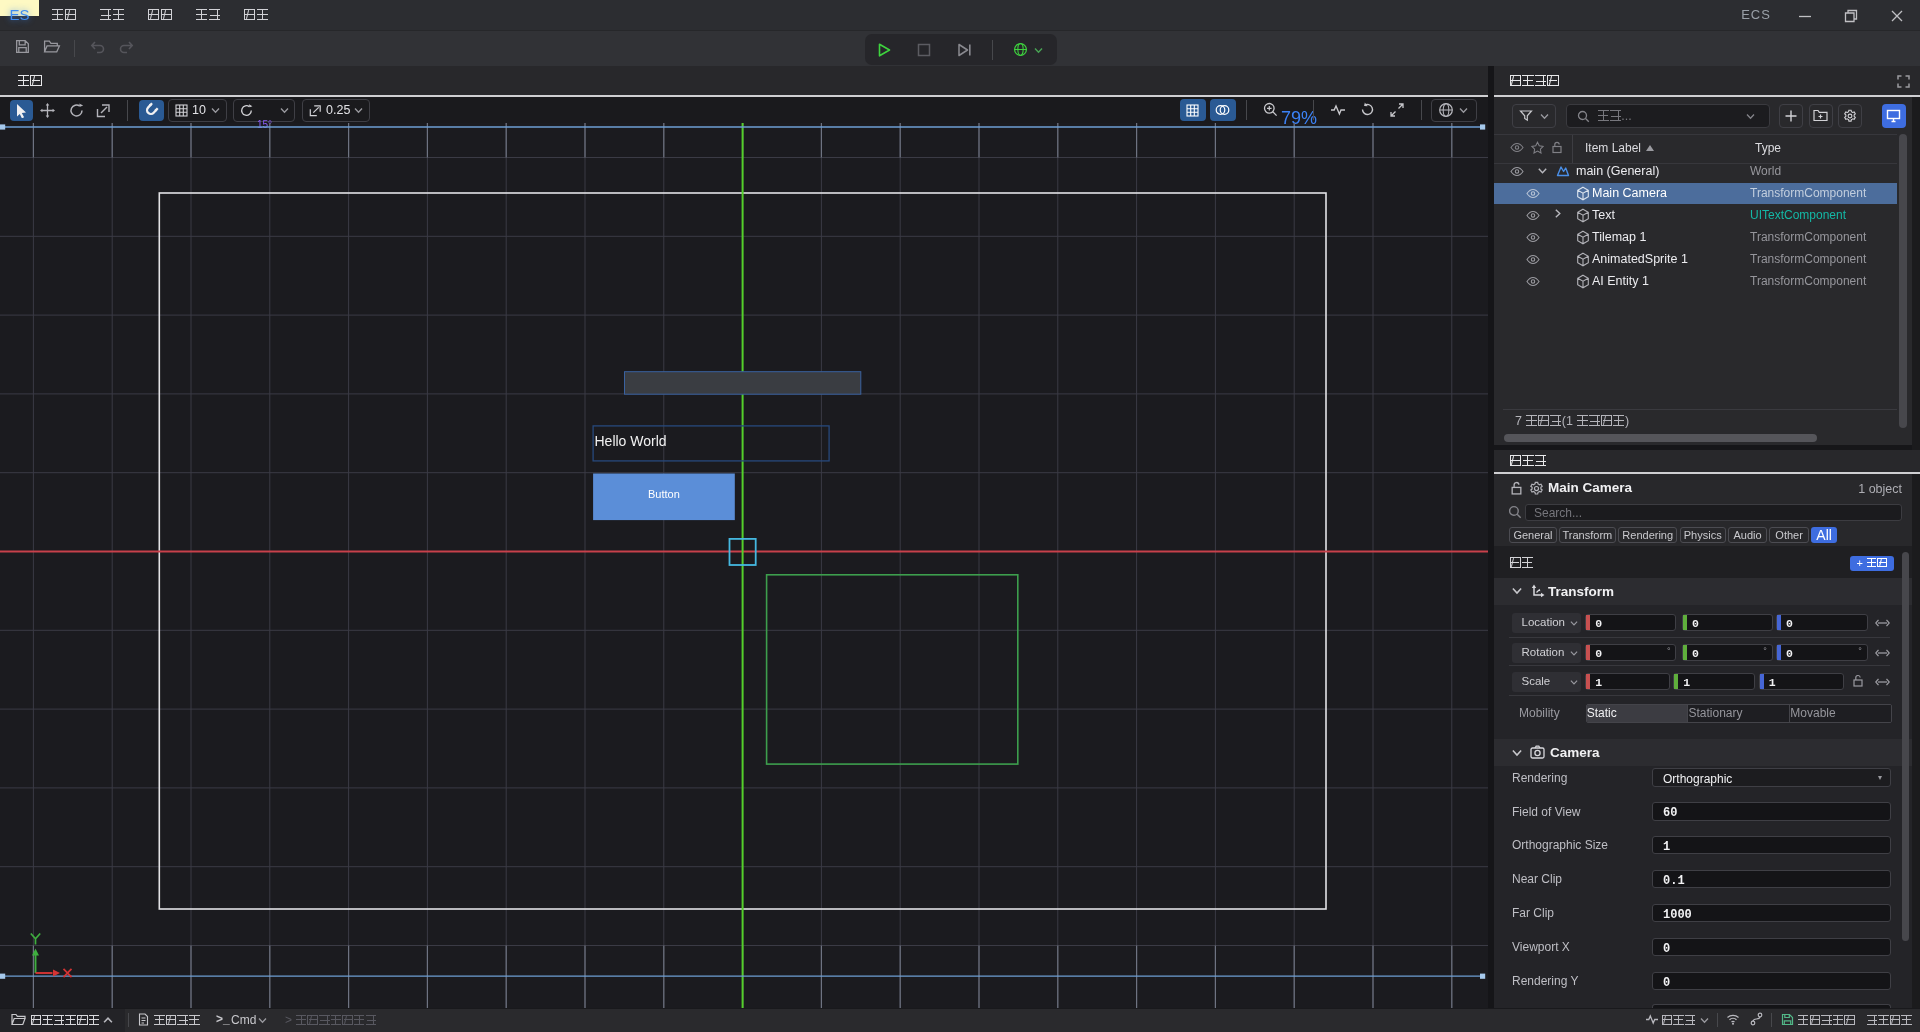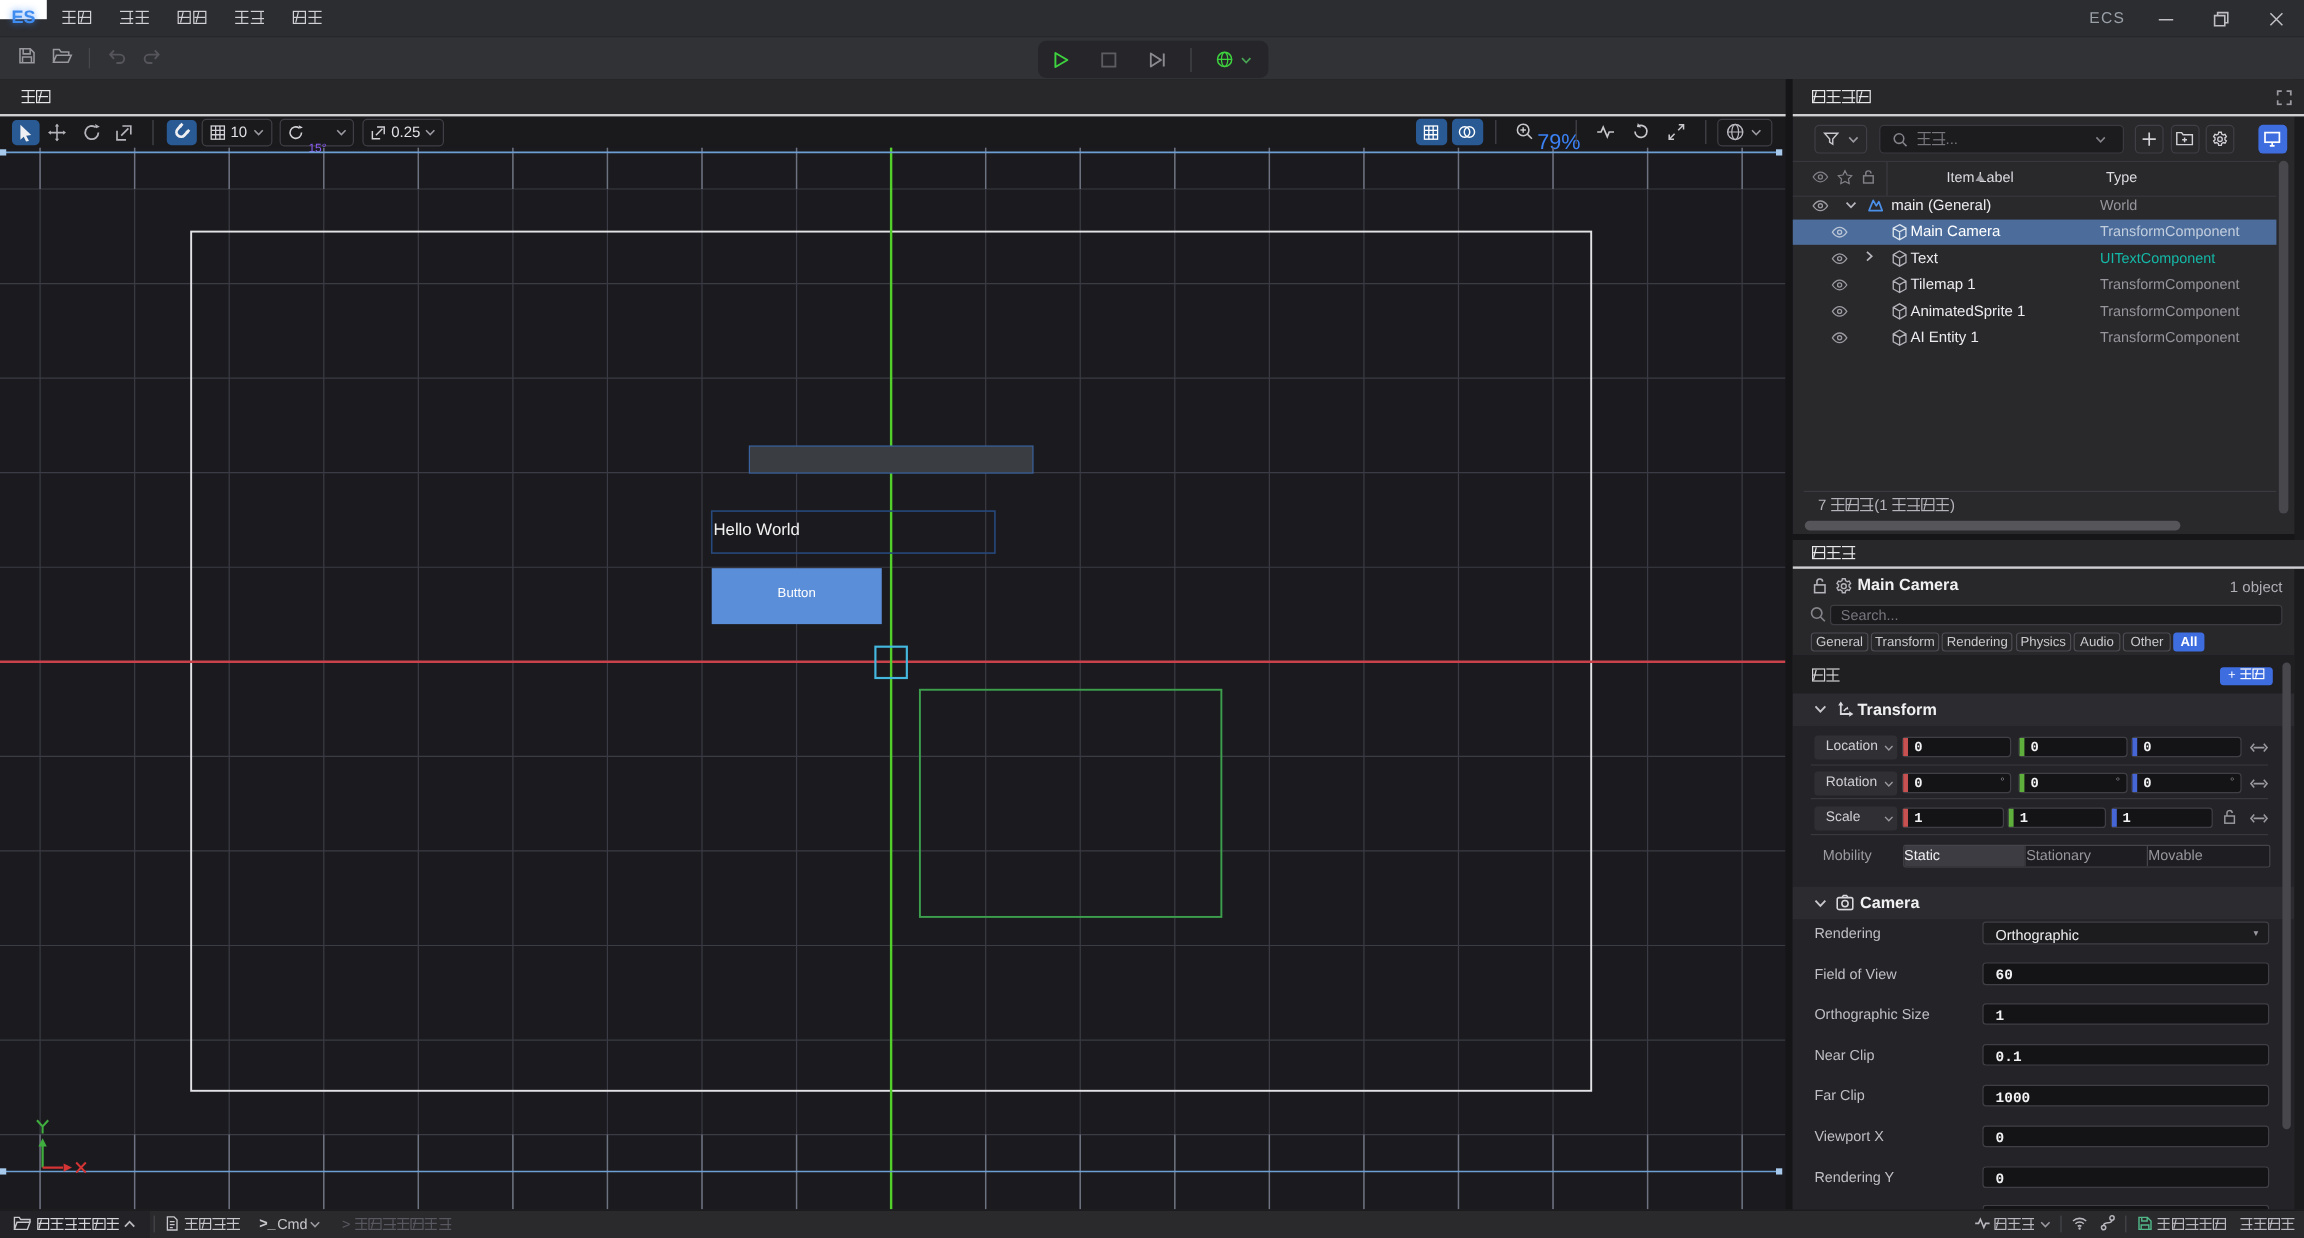--- a/index.html
+++ b/index.html
@@ -8,21 +8,21 @@
 
 .cj{display:inline-block;width:.88em;height:.84em;border-top:.075em solid;border-bottom:.075em solid;position:relative;vertical-align:-0.07em;margin:0 .045em}
 .cj::before{content:"";position:absolute;left:45%;top:0;width:.075em;height:100%;background:currentColor}
 .cj::after{content:"";position:absolute;left:4%;right:4%;top:42%;height:.075em;background:currentColor}
 .cj.v2{border-left:.075em solid;border-right:.075em solid}
 .cj.v2::before{left:20%;width:.075em;transform:rotate(14deg)}
 .cj.v3::before{left:72%}
 .cj.v3::after{top:58%;left:12%;right:0}
 
 #menubar{left:0;top:0;width:1920px;height:30px;background:#2c2d31}
-#estab{left:0;top:0;width:39px;height:16px;background:#ffffff;color:#3f8cf0;font-weight:bold;font-size:15px;line-height:30px;text-align:center;text-shadow:0 0 6px rgba(60,140,255,.8)}
+#estab{left:0;top:0;width:39px;height:16px;background:#fef9c3;color:#3f8cf0;font-weight:normal;font-size:15px;line-height:30px;text-align:center;text-shadow:0 0 6px rgba(60,140,255,.8)}
 .mitem{position:absolute;top:0;height:30px;line-height:30px;font-size:13.5px;color:#d2d2d6;text-align:center;width:48px}
 #ecs{left:1726px;top:0;width:60px;height:30px;line-height:30px;font-size:13px;color:#9aa0a8;text-align:center;letter-spacing:1px}
 
 #toolbar{left:0;top:30px;width:1920px;height:36px;background:#313236;border-top:1px solid #26272a}
 .tsep{position:absolute;width:1px;background:#47484c}
 #playgrp{left:865px;top:34px;width:192px;height:31px;background:#26262a;border-radius:7px}
 
 .phead{z-index:3;background:#28282b;height:31px;border-bottom:2px solid #cfcfd2;font-size:13px;font-weight:bold;color:#e8e8ea;line-height:29px}
 
 #vptb{left:0;top:97px;width:1488px;height:26px;background:#1a1a1d}
@@ -338,21 +338,21 @@
     <circle cx="7" cy="5" r="1.7" fill="none" stroke="#808086" stroke-width="1.1"></circle>
   </svg>
 <svg class="abs" style="left:1531px;top:141px" width="13" height="13" viewBox="0 0 14 13">
     <path d="M7 .8l1.9 3.9 4.2.6-3 3 .7 4.2L7 10.4 3.2 12.5l.7-4.2-3-3 4.2-.6z" fill="none" stroke="#808086" stroke-width="1.1"></path>
   </svg>
 <svg class="abs" style="left:1551px;top:141px" width="12" height="13" viewBox="0 0 12 13">
     <rect x="2" y="5.5" width="8" height="6" fill="none" stroke="#808086" stroke-width="1.2"></rect>
     <path d="M3.8 5.5V3.6a2.2 2.2 0 0 1 4.4 0" fill="none" stroke="#808086" stroke-width="1.2"></path>
   </svg>
 <div class="abs" style="left:1572px;top:135px;width:1px;height:28px;background:#3d3d42"></div>
-<div class="abs" style="left:1622px;top:141px;font-size:12px;color:#dcdce0">Item Label</div>
+<div class="abs" style="left:1585px;top:141px;font-size:12px;color:#dcdce0">Item Label</div>
 <svg class="abs" style="left:1646px;top:145px" width="8" height="6" viewBox="0 0 8 6">
     <path d="M4 0L8 6H0z" fill="#9a9aa0"></path>
   </svg>
 <div class="abs" style="left:1755px;top:141px;font-size:12px;color:#dcdce0">Type</div>
 
 <div class="abs" style="left:1494px;top:182.7px;width:403px;height:21.4px;background:#4c6d9c"></div>
 <svg class="abs" style="left:1510px;top:166px" width="14" height="11" viewBox="0 0 14 10">
     <path d="M1 5c2-3 4-4 6-4s4 1 6 4c-2 3-4 4-6 4s-4-1-6-4z" fill="none" stroke="#9a9aa0" stroke-width="1.1"></path>
     <circle cx="7" cy="5" r="1.7" fill="none" stroke="#9a9aa0" stroke-width="1.1"></circle>
   </svg>
@@ -438,21 +438,21 @@
     <circle cx="5.5" cy="5.5" r="4" fill="none" stroke="#84848a" stroke-width="1.3"></circle>
     <path d="M8.5 8.5l3.3 3.3" stroke="#84848a" stroke-width="1.3"></path>
   </svg>
 <div class="abs" style="left:1525px;top:503.5px;width:377px;height:17.5px;background:#1b1b1e;border:1px solid #3c3c41;border-radius:3px;font-size:12px;color:#76767c;line-height:16px;padding-left:8px">Search...</div>
 <div class="abs" style="left:1509.4px;top:526.5px;width:47.2px;height:16.5px;border:1px solid #4c4c52;border-radius:3px;font-size:11px;color:#cacace;text-align:center;line-height:15px">General</div>
 <div class="abs" style="left:1559px;top:526.5px;width:56.8px;height:16.5px;border:1px solid #4c4c52;border-radius:3px;font-size:11px;color:#cacace;text-align:center;line-height:15px">Transform</div>
 <div class="abs" style="left:1618.2px;top:526.5px;width:59.1px;height:16.5px;border:1px solid #4c4c52;border-radius:3px;font-size:11px;color:#cacace;text-align:center;line-height:15px">Rendering</div>
 <div class="abs" style="left:1679.7px;top:526.5px;width:46px;height:16.5px;border:1px solid #4c4c52;border-radius:3px;font-size:11px;color:#cacace;text-align:center;line-height:15px">Physics</div>
 <div class="abs" style="left:1728.1px;top:526.5px;width:38.8px;height:16.5px;border:1px solid #4c4c52;border-radius:3px;font-size:11px;color:#cacace;text-align:center;line-height:15px">Audio</div>
 <div class="abs" style="left:1769.3px;top:526.5px;width:39.6px;height:16.5px;border:1px solid #4c4c52;border-radius:3px;font-size:11px;color:#cacace;text-align:center;line-height:15px">Other</div>
-<div class="abs" style="left:1811.3px;top:526.5px;width:25.6px;height:16.5px;background:#3e6de0;border-radius:3px;font-size:11px;font-weight:bold;color:#fff;text-align:center;line-height:16.5px">All</div>
+<div class="abs" style="left:1811.3px;top:526.5px;width:25.6px;height:16.5px;background:#3e6de0;border-radius:3px;font-size:14px;font-weight:normal;color:#fff;text-align:center;line-height:16.5px">All</div>
 
 <div class="abs" style="left:1494px;top:545.5px;width:418px;height:32px;background:#1f1f22"></div>
 <div class="abs" style="left:1509px;top:556px;font-size:12.5px;font-weight:bold;color:#d2d2d6"><i class="cj v2"></i><i class="cj"></i></div>
 <div class="abs" style="left:1850px;top:555.5px;width:44px;height:15.5px;background:#3e6de0;border-radius:3px;color:#fff;font-size:11px;line-height:15px;text-align:center">+ <i class="cj"></i><i class="cj v2"></i></div>
 
 <div class="abs" style="left:1494px;top:577.5px;width:418px;height:27.5px;background:#2c2c30"></div>
 <svg class="abs" style="left:1512px;top:587px" width="10" height="8" viewBox="0 0 9 7">
     <path d="M.8 1.3l3.7 4 3.7-4" fill="none" stroke="#c8c8cc" stroke-width="1.4"></path>
   </svg>
 <svg class="abs" style="left:1530px;top:584px" width="15" height="15" viewBox="0 0 15 15">

